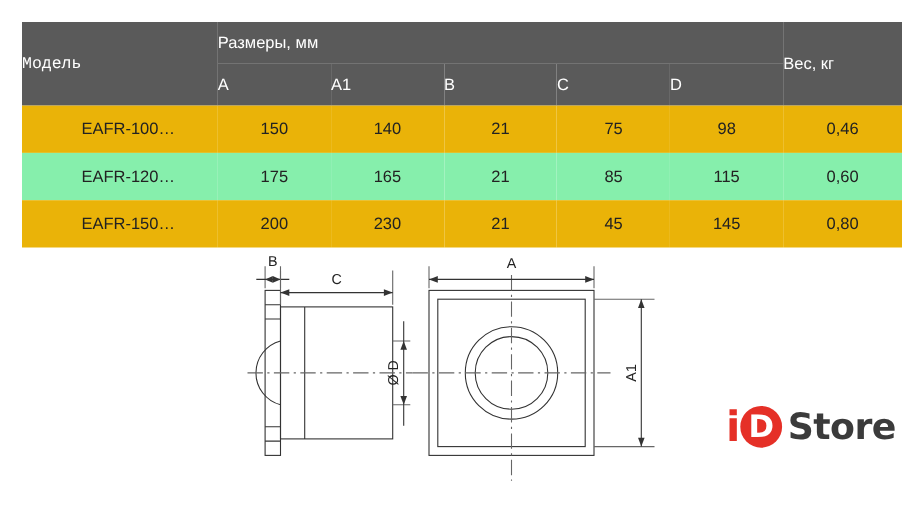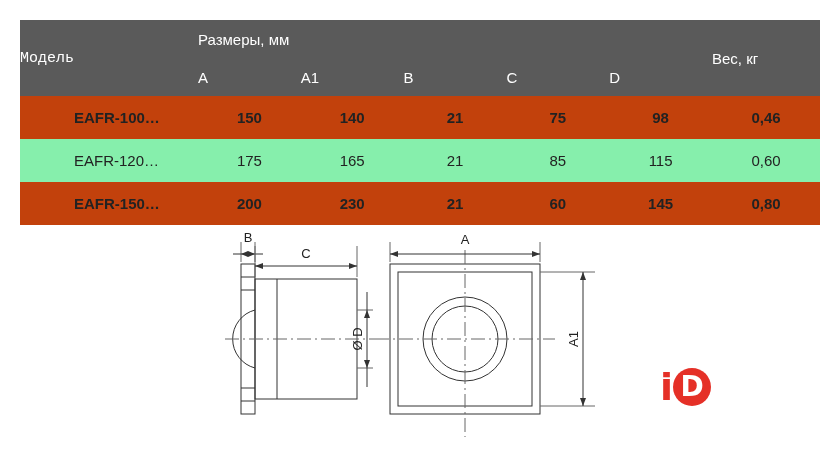--- a/index.html
+++ b/index.html
@@ -43,22 +43,21 @@
   }
   .hdr-dims-title {
     height: 38px;
     font-size: 15px;
   }
   .hdr-sub {
     height: 38px;
     font-size: 15px;
   }
   .row-a td, .row-c td {
-    background: #c2410c;
-    font-weight: bold;
+    background: #eab308;
   }
   .row-b td {
     background: #86efac;
   }
   .spec-table tbody td {
     height: 43px;
     font-size: 15px;
     color: #222222;
     text-align: center;
     vertical-align: middle;
@@ -151,21 +150,21 @@
       <td>21</td>
       <td>85</td>
       <td>115</td>
       <td>0,60</td>
     </tr>
     <tr class="row-c">
       <td class="model-cell">EAFR-150…</td>
       <td>200</td>
       <td>230</td>
       <td>21</td>
-      <td>60</td>
+      <td>45</td>
       <td>145</td>
       <td>0,80</td>
     </tr>
   </tbody>
 </table>
 
 <div class="drawing">
   <svg width="420" height="215" viewBox="0 0 420 215">
     <g stroke="#333333" fill="none" stroke-width="1">
 
@@ -227,13 +226,14 @@
     <text x="101" y="26" text-anchor="middle" font-size="13" font-family="Liberation Sans, sans-serif" fill="#222">C</text>
     <text x="0" y="0" transform="translate(157,107) rotate(-90)" text-anchor="middle" font-size="13" font-family="Liberation Sans, sans-serif" fill="#222">Ø D</text>
     <text x="260" y="12" text-anchor="middle" font-size="13" font-family="Liberation Sans, sans-serif" fill="#222">A</text>
     <text x="0" y="0" transform="translate(373,107) rotate(-90)" text-anchor="middle" font-size="13" font-family="Liberation Sans, sans-serif" fill="#222">A1</text>
   </svg>
 </div>
 
 <div class="logo">
   <span class="logo-i">i</span>
   <span class="logo-d">D</span>
+  <span class="logo-store">Store</span>
 </div>
 
 </body></html>

